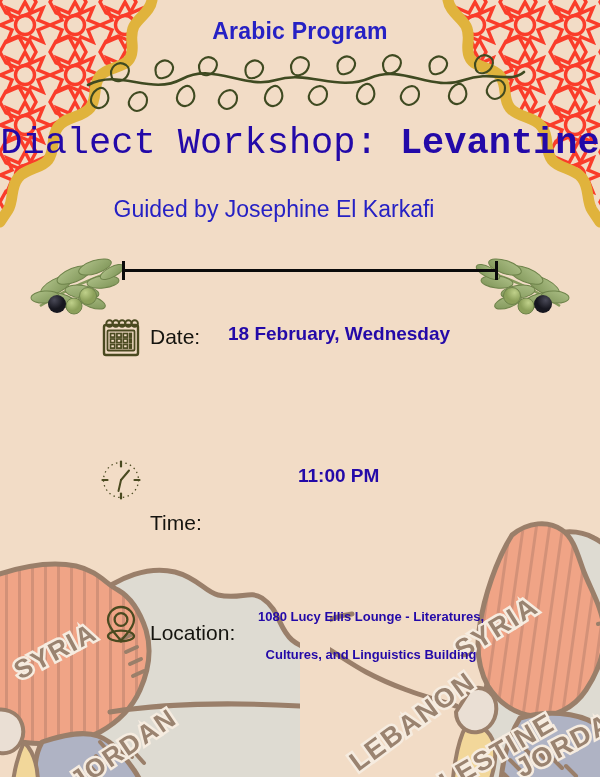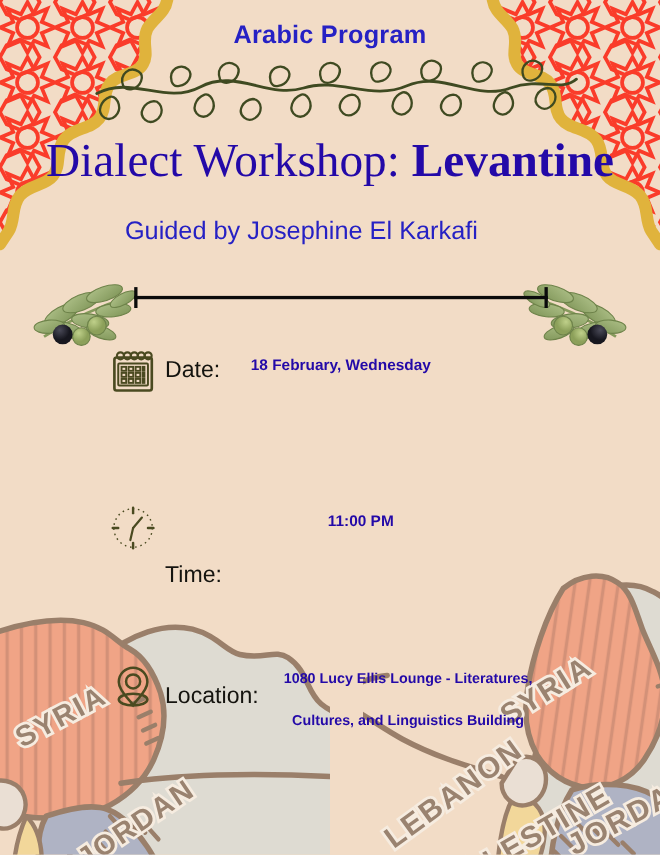--- a/index.html
+++ b/index.html
@@ -19,22 +19,22 @@
   
   .kicker{
     position:absolute;left:0;top:18px;width:600px;text-align:center;
     font-family:"Liberation Sans", sans-serif;
     font-size:23px;font-weight:bold;color:#2621C4;letter-spacing:.2px;
   }
 
   
   .title{
     position:absolute;left:0;top:122px;width:600px;text-align:center;
-    font-family:Liberation Serif, serif;
-    font-size:43px;color:#2309A8;white-space:nowrap;
+    font-family:Liberation Mono, monospace;
+    font-size:37px;color:#2309A8;white-space:nowrap;
   }
   .title .bold{font-weight:bold;}
   .subtitle{
     position:absolute;left:0;top:196px;width:548px;text-align:center;
     font-family:"Liberation Sans", sans-serif;
     font-size:23px;color:#2621C4;
   }
 
   
   .rule-wrap{position:absolute;left:0;top:258px;width:600px;height:24px;}
@@ -48,21 +48,21 @@
   .row{position:relative;display:flex;align-items:flex-start;min-height:60px;}
   .row .ico{position:absolute;left:98px;top:0;width:46px;height:46px;}
   .row .lbl{
     position:absolute;left:150px;
     font-family:"Liberation Sans", sans-serif;
     font-size:21px;color:#15140f;
   }
   .row .val{
     position:absolute;
     font-family:"Liberation Sans", sans-serif;
-    font-size:14px;font-weight:bold;color:#2309A8;text-align:center;
+    font-size:19px;font-weight:bold;color:#2309A8;text-align:center;
   }
   #row-date{top:0;}
   #row-date .ico{top:1px;}
   #row-date .lbl{top:10px;}
   #row-date .val{left:228px;top:8px;}
   #row-time{top:80px;}
   #row-time .ico{top:2px;}
   #row-time .lbl{top:12px;margin-top:44px;}
   #row-time .val{left:298px;top:10px;}
   #row-loc{top:164px;}

